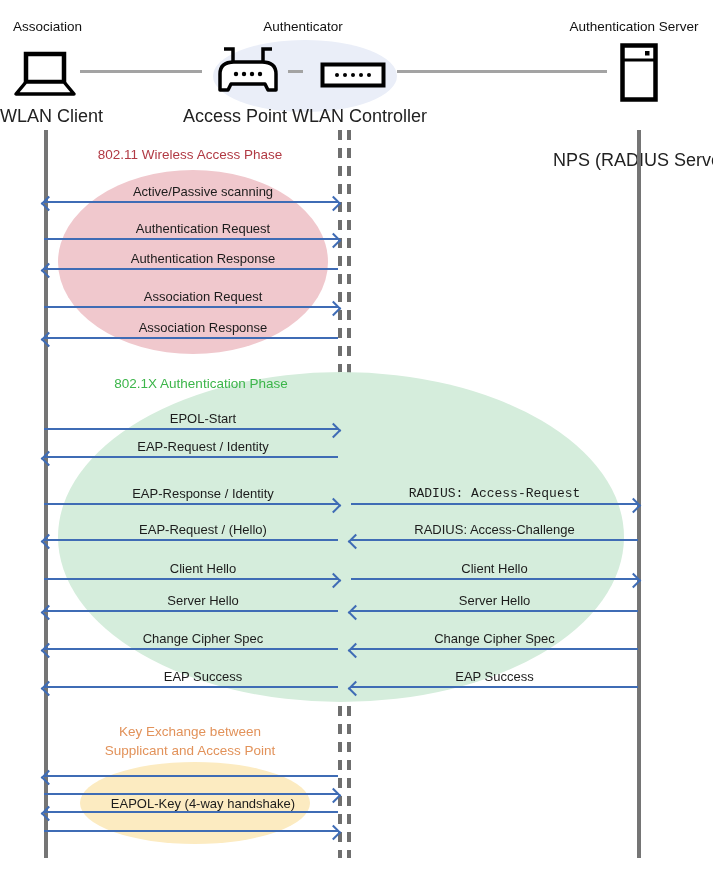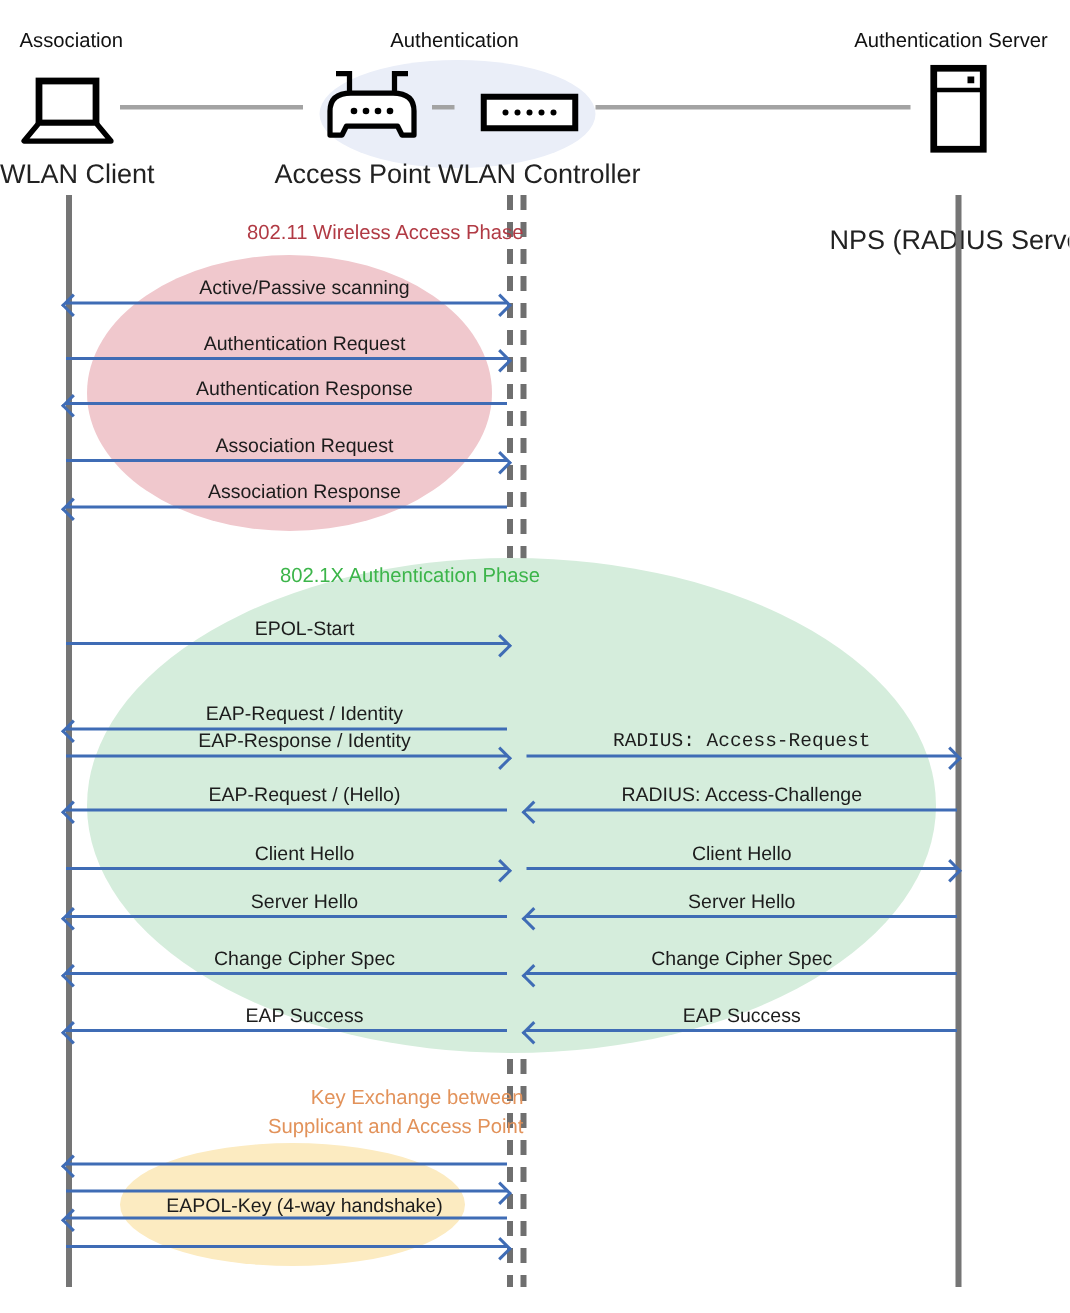--- a/index.html
+++ b/index.html
@@ -19,21 +19,21 @@
   .lifeline{top:130px;height:728px;width:4px;background:#757575;}
   .dashline{top:130px;height:728px;width:3.5px;
     background:repeating-linear-gradient(to bottom,#6f6f6f 0 10px,transparent 10px 18px);}
   
   .ellipse{border-radius:50%;}
   .halo{background:#EAEEF8;}
   .pink{background:#F0C8CD;}
   .mint{background:#D5EDDC;}
   .cream{background:#FCEBC1;}
   
-  .phase{font-size:13.5px;text-align:right;white-space:nowrap;padding-left:13px;}
+  .phase{font-size:13.5px;text-align:center;white-space:nowrap;}
   .red-t{color:#B13A44;}
   .green-t{color:#3CB54A;}
   .orange-t{color:#E2925A;line-height:19px;}
   
   .msg{position:absolute;height:2px;background:#3F6CB5;z-index:5;}
   .msg.lcol{left:44px;width:294px;}
   .msg.rcol{left:351px;width:287px;}
   .msg .lbl{position:absolute;left:12px;right:-12px;bottom:4px;text-align:center;
     font-size:13px;color:#1c1c1c;white-space:nowrap;}
   .msg.rcol .lbl{left:0;right:0;}
@@ -43,21 +43,21 @@
   svg{display:block;}
 </style>
 </head>
 <body>
 
 <div id="stage">
 
   <div class="abs ellipse halo" style="left:213px;top:40px;width:184px;height:72px;"></div>
 
   <div class="abs txt role" style="left:13px;top:19px;">Association</div>
-  <div class="abs txt role center" style="left:233px;top:19px;width:140px;">Authentication</div>
+  <div class="abs txt role center" style="left:233px;top:19px;width:140px;">Authenticator</div>
   <div class="abs txt role center" style="left:534px;top:19px;width:200px;">Authentication Server</div>
 
   <div class="abs conn" style="left:80px;width:122px;"></div>
   <div class="abs conn" style="left:288px;width:15px;"></div>
   <div class="abs conn" style="left:397px;width:210px;"></div>
 
   <svg class="abs" style="left:13px;top:51px;" width="64" height="46" viewBox="0 0 64 46">
     <rect x="13" y="3" width="38" height="28" fill="#fff" stroke="#000" stroke-width="4.5"></rect>
     <path d="M3,43 L61,43 L51,31 L13,31 Z" fill="#fff" stroke="#000" stroke-width="3.5" stroke-linejoin="round"></path>
   </svg>
@@ -126,21 +126,21 @@
     <i class="head hr"></i>
   </div>
   <div class="msg lcol" style="top:337px;">
     <div class="lbl">Association Response</div>
     <i class="head hl"></i>
   </div>
   <div class="msg lcol" style="top:428px;">
     <div class="lbl">EPOL-Start</div>
     <i class="head hr"></i>
   </div>
-  <div class="msg lcol" style="top:485px;">
+  <div class="msg lcol" style="top:456px;">
     <div class="lbl">EAP-Request / Identity</div>
     <i class="head hl"></i>
   </div>
   <div class="msg lcol" style="top:503px;">
     <div class="lbl">EAP-Response / Identity</div>
     <i class="head hr"></i>
   </div>
   <div class="msg lcol" style="top:539px;">
     <div class="lbl">EAP-Request / (Hello)</div>
     <i class="head hl"></i>

